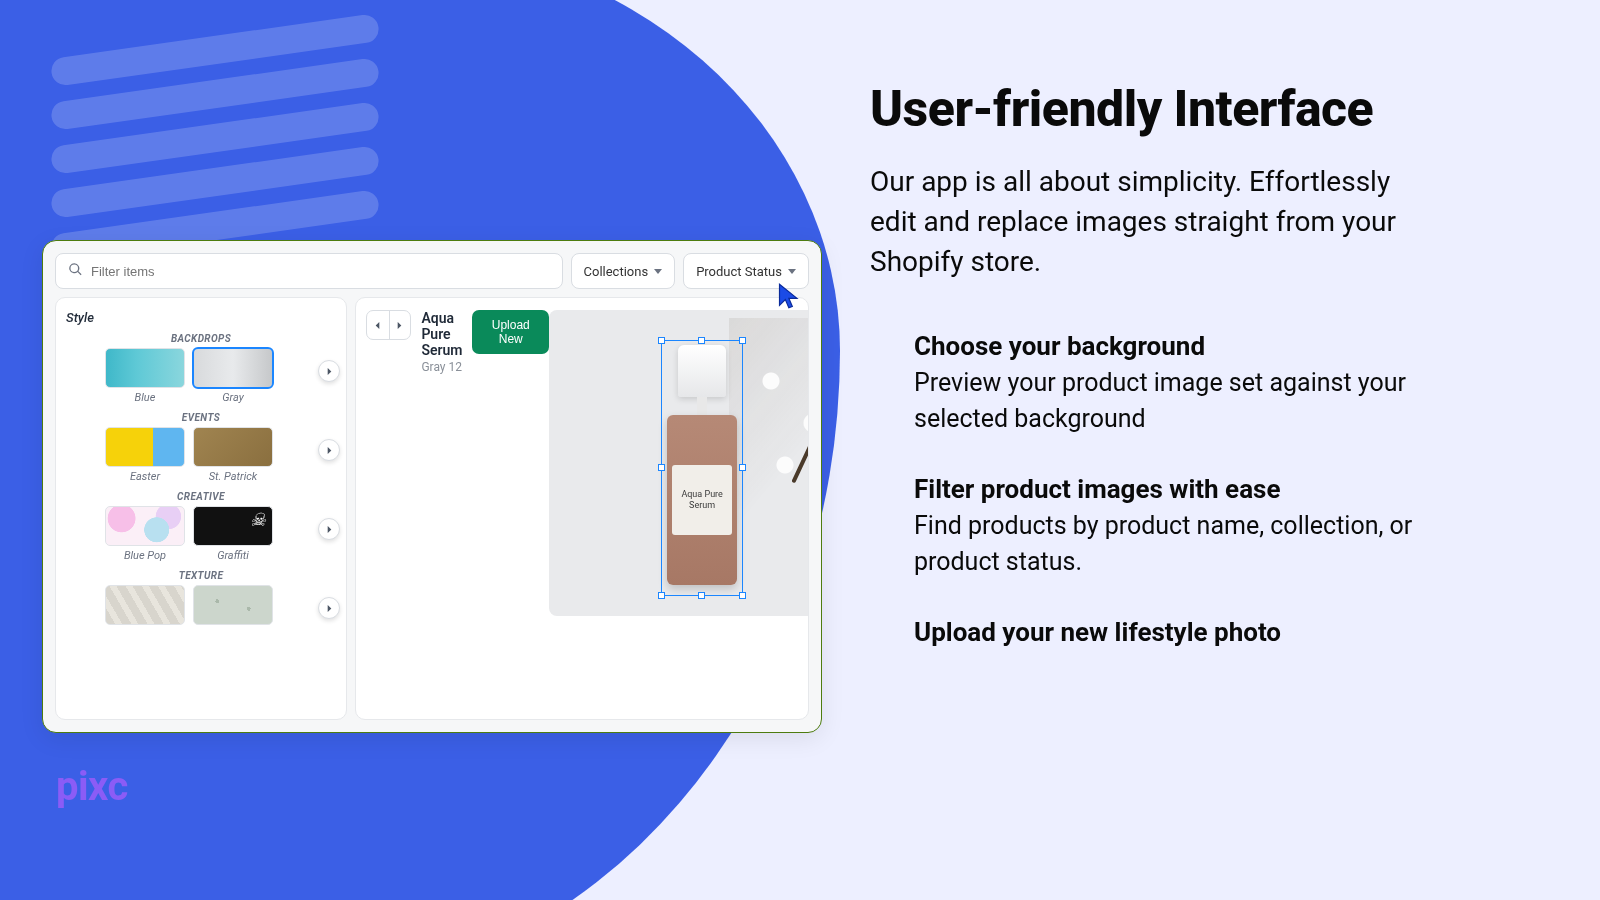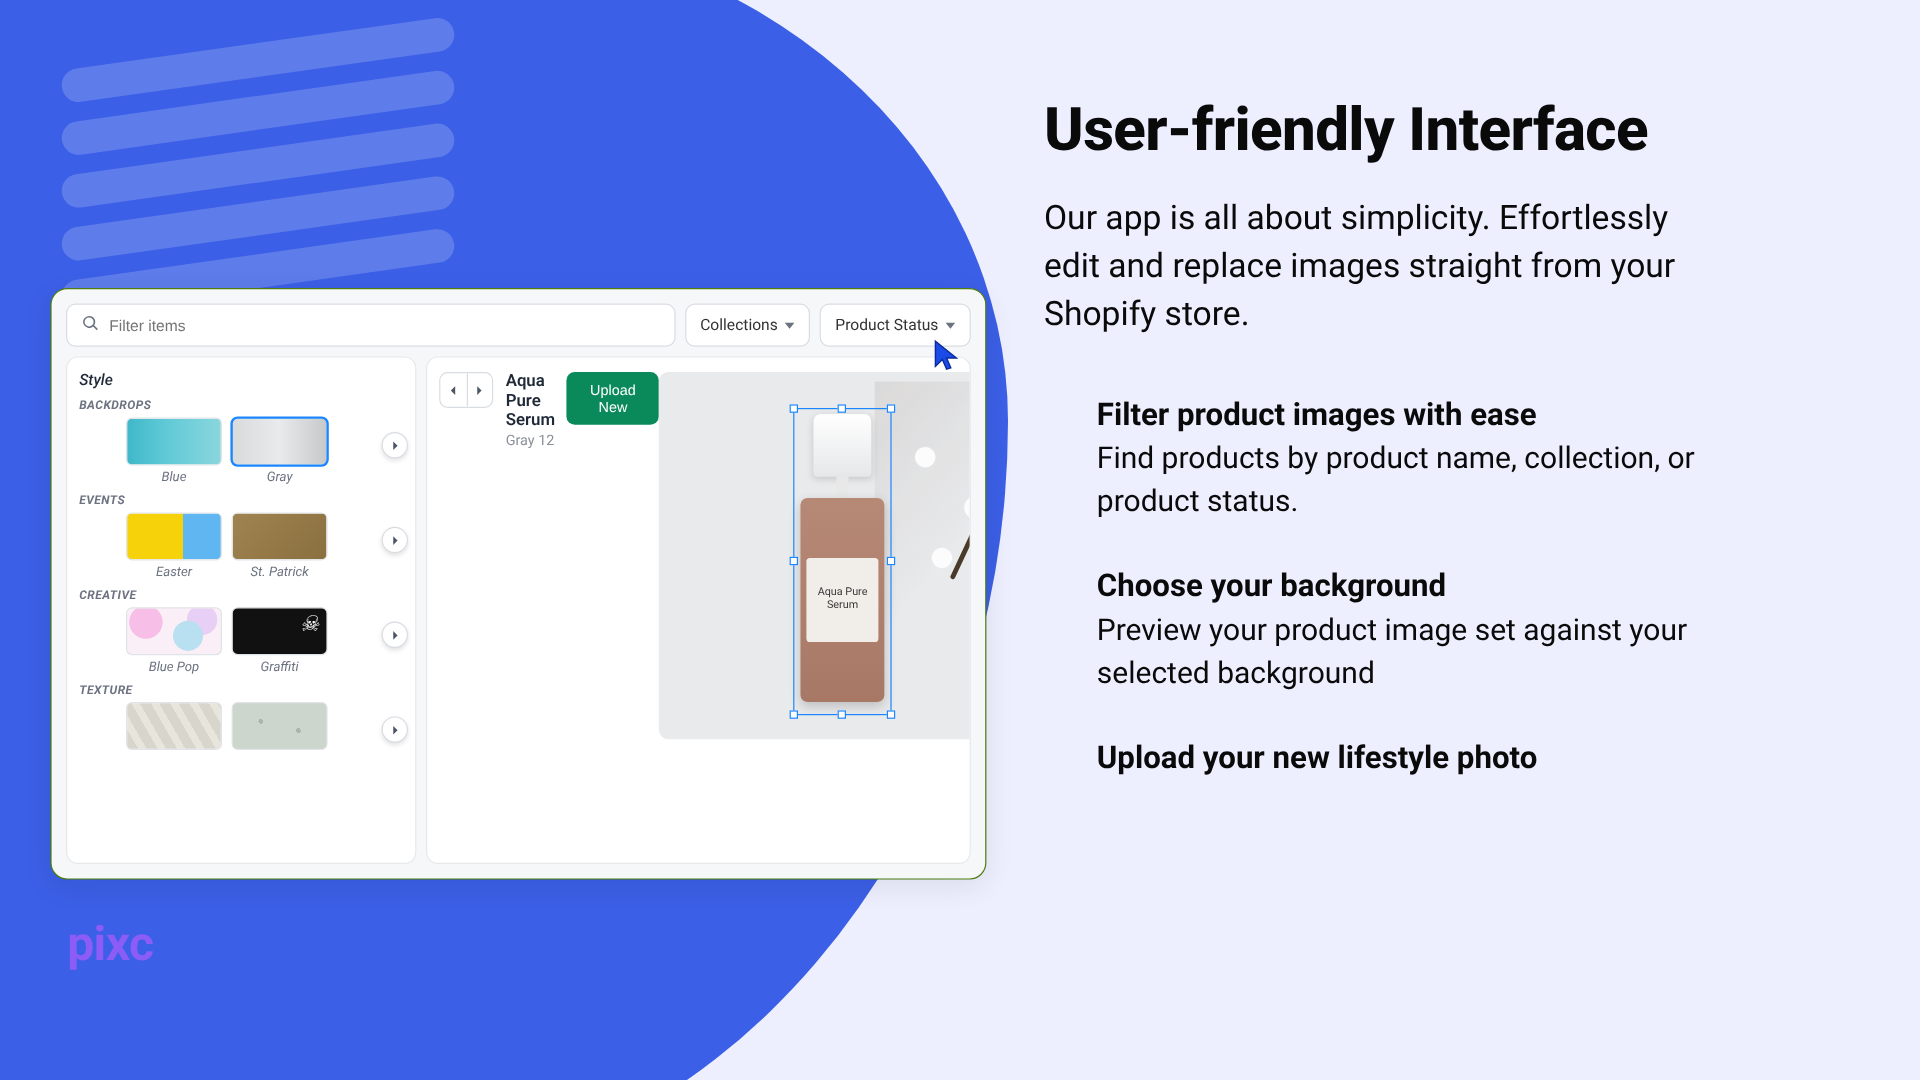--- a/index.html
+++ b/index.html
@@ -51,21 +51,21 @@
 .caret { width: 0; height: 0; border-left: 4px solid transparent; border-right: 4px solid transparent; border-top: 5px solid #6b7280; }
 
 .body { display: flex; gap: 8px; margin-top: 8px; flex: 1; min-height: 0; }
 
 .panel { background: #fff; border: 1px solid #e6e8eb; border-radius: 10px; padding: 12px 10px; overflow: hidden; }
 
 .left { width: 292px; display: flex; gap: 10px; }
 .styles { flex: 1; font-style: italic; }
 .bgs { width: 82px; }
 .panel-title { font-size: 13px; font-weight: 500; color: #1f2937; margin-bottom: 6px; }
-.group-label { font-size: 10px; font-weight: 700; letter-spacing: 0.4px; color: #6b7280; margin: 8px 0 4px; }
+.group-label { font-size: 10px; font-weight: 700; letter-spacing: 0.4px; color: #6b7280; margin: 8px 0 4px; text-align: center; }
 .row { display: flex; gap: 8px; position: relative; padding-left: 39px; }
 .tile { width: 80px; }
 .thumb { width: 80px; height: 40px; border-radius: 5px; border: 1px solid #e0e3e7; background: #ddd; background-size: cover; background-position: center; }
 .thumb.sel { outline: 2px solid #1b86ff; outline-offset: -1px; }
 .tile-label { font-size: 11px; color: #6b7280; text-align: center; margin-top: 3px; }
 .row-arrow { position: absolute; right: -4px; top: 12px; width: 22px; height: 22px; border-radius: 50%; background: #fff; border: 1px solid #d9dde2; display: flex; align-items: center; justify-content: center; box-shadow: 0 2px 4px rgba(0,0,0,0.12); cursor: pointer; }
 .row-arrow svg { width: 9px; height: 9px; fill: #4b5563; }
 
 .bgs .bg-thumb { width: 66px; height: 66px; border-radius: 6px; border: 1px solid #e0e3e7; margin-bottom: 8px; background: #ddd; background-size: cover; background-position: center; cursor: pointer; }
 .bgs .bg-thumb.sel { outline: 2px solid #1b86ff; outline-offset: -1px; }
@@ -287,26 +287,26 @@
   <svg viewBox="0 0 24 24">
       <path fill="#1b4be6" stroke="#0a2a99" stroke-width="1" d="M3 2l0 18 5-5 3 7 3-1-3-7 7 0z"></path>
     </svg>
 </div>
 
 <div class="copy">
   <h1>User-friendly Interface</h1>
   <p class="lede">Our app is all about simplicity. Effortlessly edit and replace images straight from your Shopify store.</p>
   <div class="features">
     <div class="feature">
+      <div class="ftitle">Choose your background</div>
+      <div class="fbody">Preview your product image set against your selected background</div>
+    </div>
+    <div class="feature">
       <div class="ftitle">Filter product images with ease</div>
       <div class="fbody">Find products by product name, collection, or product status.</div>
     </div>
     <div class="feature">
-      <div class="ftitle">Choose your background</div>
-      <div class="fbody">Preview your product image set against your selected background</div>
-    </div>
-    <div class="feature">
       <div class="ftitle">Upload your new lifestyle photo</div>
     </div>
   </div>
 </div>
 
 <div class="logo">pixc</div>
 
 </body></html>

